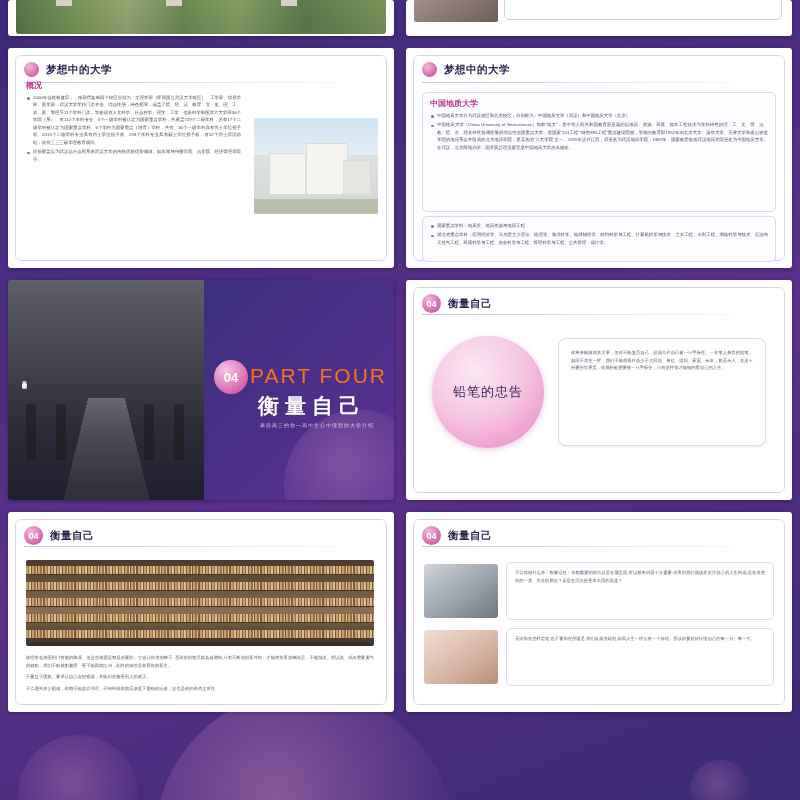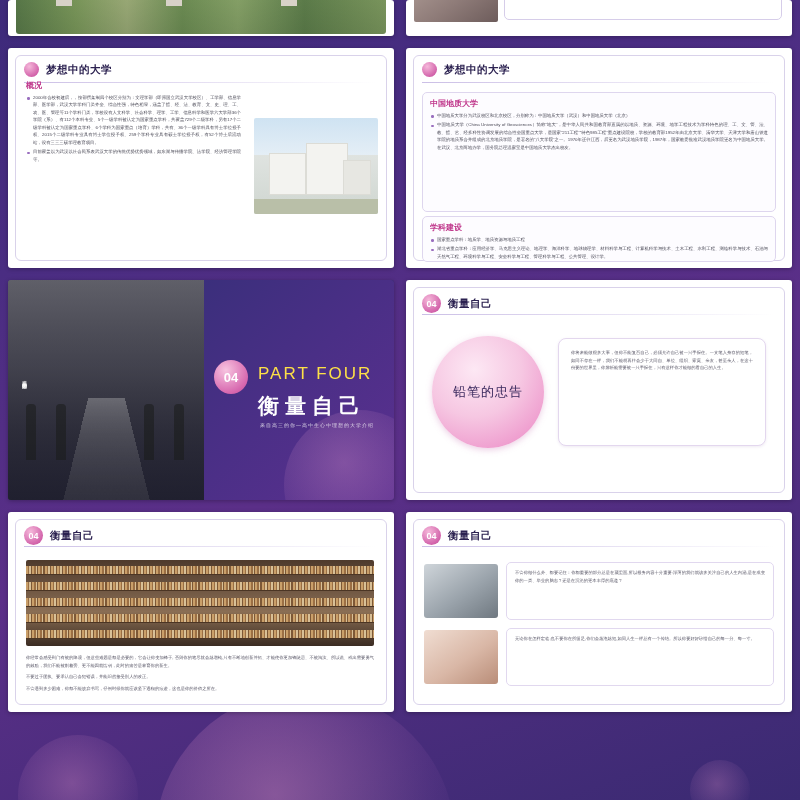--- a/index.html
+++ b/index.html
@@ -145,21 +145,21 @@
     border-radius: 50%;
     background: radial-gradient(circle at 40% 35%, rgba(235,160,210,0.30), rgba(150,90,170,0.03) 70%);
   }
   .s5-badge {
     position: absolute; left: 206px; top: 80px;
     width: 34px; height: 34px; border-radius: 50%;
     background: radial-gradient(circle at 35% 30%, #f7c4e0, #d768af 70%, #bb4f99);
     color: #fff; font-size: 13px; font-weight: bold;
     display: flex; align-items: center; justify-content: center;
   }
-  .s5-en { position: absolute; left: 250px; top: 84px; color: #fde047; font-size: 17px; letter-spacing: 2px; }
+  .s5-en { position: absolute; left: 242px; top: 84px; color: #f97316; font-size: 21px; letter-spacing: 2px; }
   .s5-cn { position: absolute; left: 250px; top: 112px; color: #fff; font-size: 21px; font-weight: bold; letter-spacing: 6px; }
   .s5-sub { position: absolute; left: 252px; top: 142px; color: rgba(255,255,255,.72); font-size: 5px; letter-spacing: 1px; }
   .s5-vert {
     position: absolute; left: 12px; top: 96px;
     color: rgba(255,255,255,.55); font-size: 5px; line-height: 1.5;
     writing-mode: vertical-rl;
   }
 
   
   .s6-circle {
@@ -265,21 +265,20 @@
 
     <div class="panel" style="position:absolute;left:16px;top:44px;right:16px;height:120px">
       <div class="sec-title">中国地质大学</div>
       <ul class="bul">
         <li>中国地质大学分为武汉校区和北京校区，分别称为：中国地质大学（武汉）和中国地质大学（北京）</li>
         <li>中国地质大学（China University of Geosciences）简称“地大”，是中华人民共和国教育部直属的以地质、资源、环境、地学工程技术为学科特色的理、工、文、管、法、教、哲、艺、经多科性协调发展的综合性全国重点大学，是国家“211工程”“特色985工程”重点建设院校，学校的教育部1952年由北京大学、清华大学、天津大学和唐山铁道学院的地质系合并组成的北京地质学院，是著名的“八大学院”之一。1970年迁往江西，后更名为武汉地质学院，1987年，国家教委批准武汉地质学院更名为中国地质大学。在武汉、北京两地办学，国务院总理温家宝是中国地质大学杰出校友。</li>
       </ul>
     </div>
 
     <div class="panel" style="position:absolute;left:16px;top:168px;right:16px;height:46px">
-      <div class="sec-title">学科建设</div>
       <ul class="bul">
         <li>国家重点学科：地质学、地质资源与地质工程</li>
         <li>湖北省重点学科：应用经济学、马克思主义理论、地理学、海洋科学、地球物理学、材料科学与工程、计算机科学与技术、土木工程、水利工程、测绘科学与技术、石油与天然气工程、环境科学与工程、安全科学与工程、管理科学与工程、公共管理、设计学。</li>
       </ul>
     </div>
   </div>
 
   <div class="slide s5">
     <div class="s5-photo">
       <div class="s5-road"></div>

